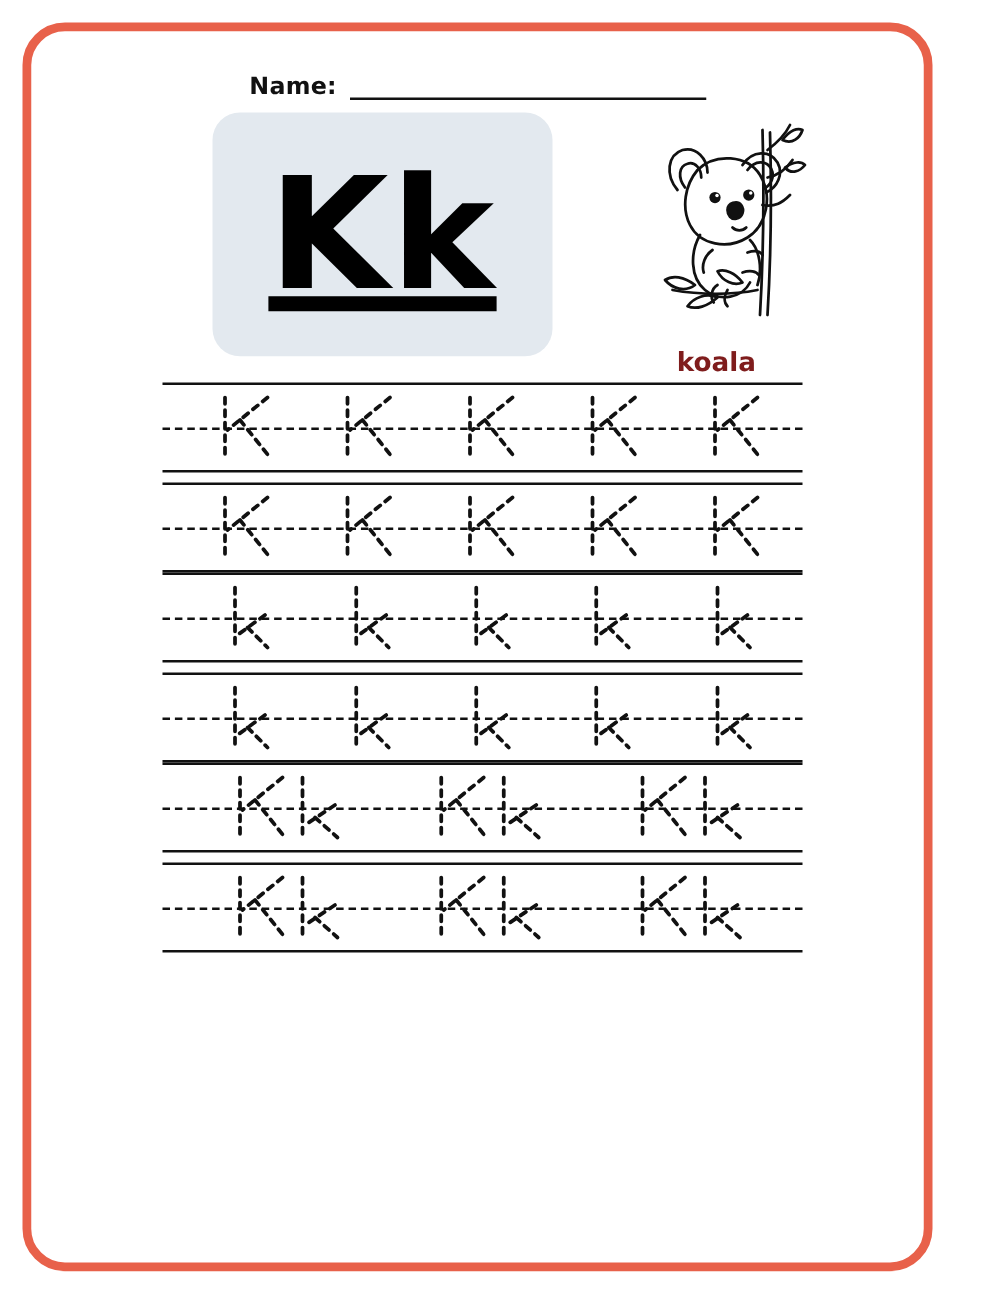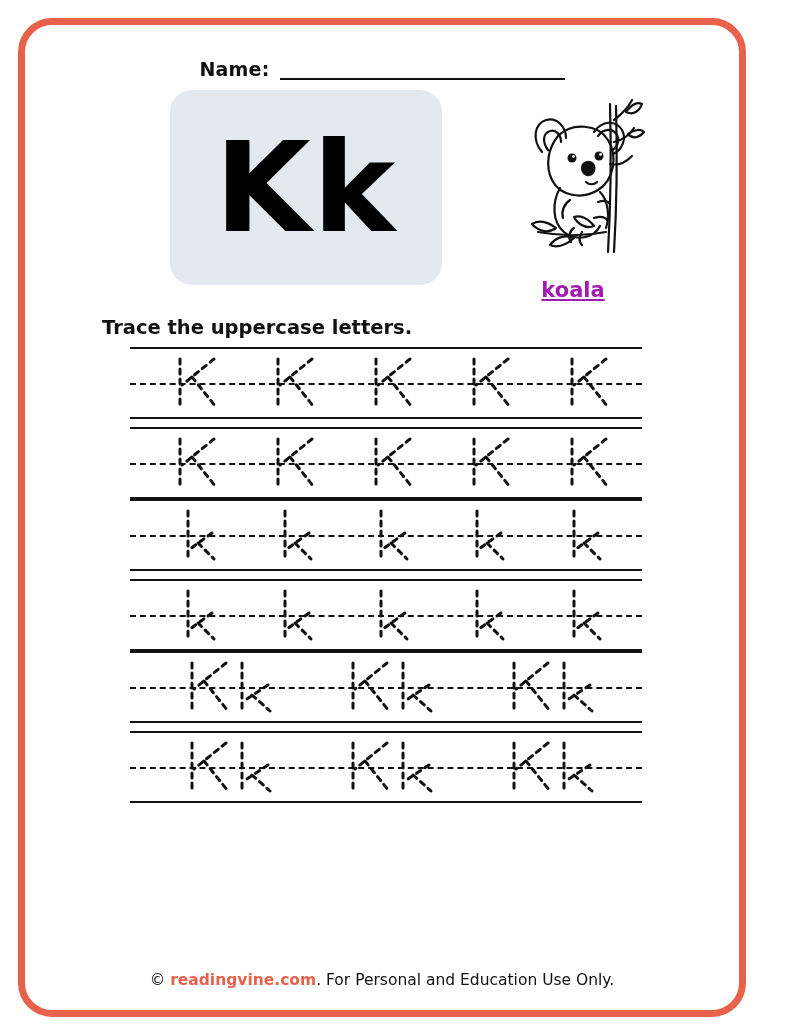--- a/index.html
+++ b/index.html
@@ -80,33 +80,33 @@
     align-items: center;
     justify-content: center;
   }
   .letter-card .glyph {
     font-family: "DejaVu Sans", sans-serif;
     font-weight: 700;
     font-size: 124px;
     line-height: 1;
     letter-spacing: 2px;
     color: #000;
+    text-decoration: underline;
   }
   .picture-block {
     display: flex;
     flex-direction: column;
     align-items: center;
     width: 170px;
   }
   .picture-caption {
     margin-top: 4px;
     font-size: 21px;
     font-weight: 700;
-    color: #a21caf;
-    text-decoration: underline;
+    color: #7f1d1d;
   }
 
   
   .instruction {
     font-size: 19.5px;
     font-weight: 700;
     color: #111;
     margin: 14px 0 8px 32px;
   }
 
@@ -235,21 +235,20 @@
               <path d="M72 110 c-6 4 -9 12 -7 18"></path>
               <path d="M76 138 c-5 3 -6 10 -3 14"></path>
               <path d="M84 142 c-3 5 -3 10 0 13"></path>
             </g>
           </svg>
         </span>
         <span class="picture-caption">koala</span>
       </div>
     </div>
 
-    <div class="instruction">Trace the uppercase letters.</div>
     <div class="trace-block">
       <div class="trace-row">
         <div class="rule-top"></div>
         <div class="rule-mid"></div>
         <div class="rule-bottom"></div>
         <div class="glyph-strip upper">
           <div class="trace-slot u">
             <svg width="56" height="60" viewBox="0 0 56 60">
                 <g fill="none" stroke="#111" stroke-width="3" stroke-dasharray="5 5" stroke-linecap="round">
                   <path d="M10 6 V54"></path>
@@ -539,19 +538,15 @@
                   <path d="M58 6 V54"></path>
                   <path d="M84 28 L60 44"></path>
                   <path d="M68 38 L86 54"></path>
                 </g>
               </svg>
           </div>
         </div>
       </div>
     </div>
 
-    <div class="footer">
-      <span>©</span>
-      <span class="brand">readingvine.com</span><span>. For Personal and Education Use Only.</span>
-    </div>
 
   </div>
 </div>
 
 </body></html>

